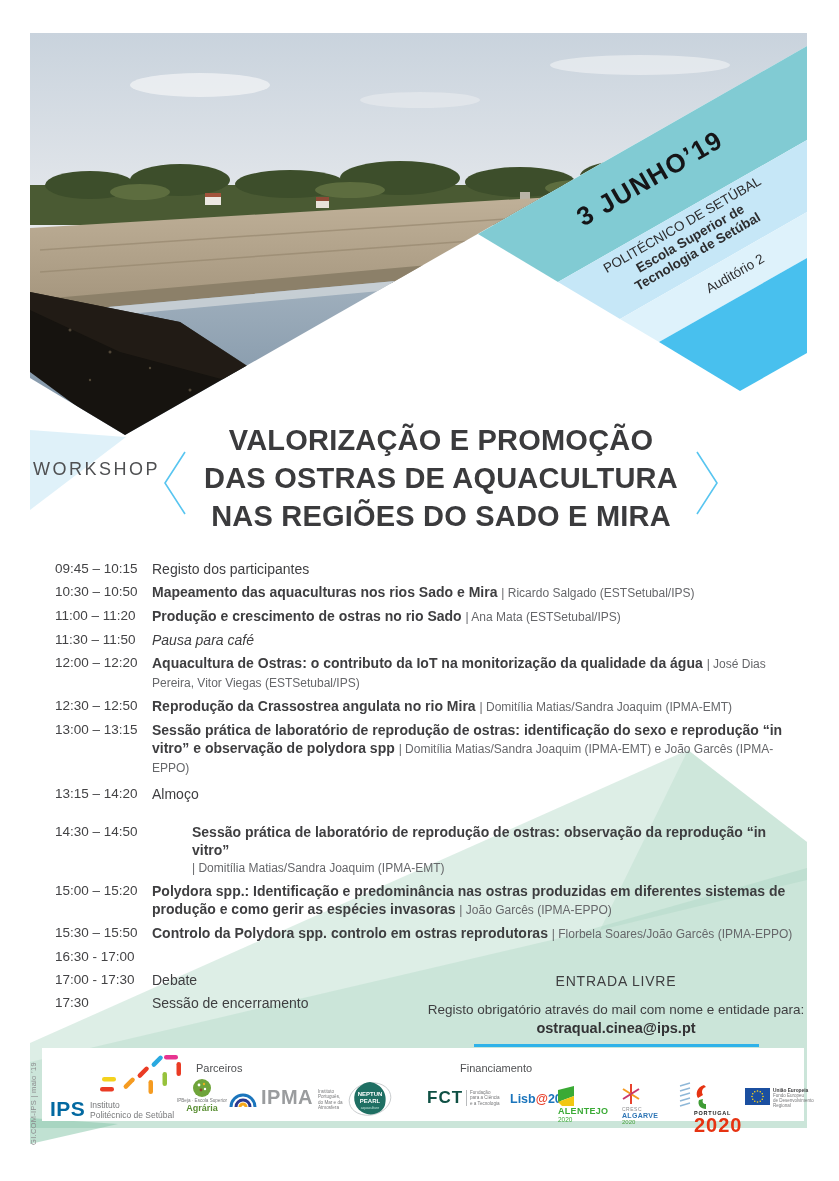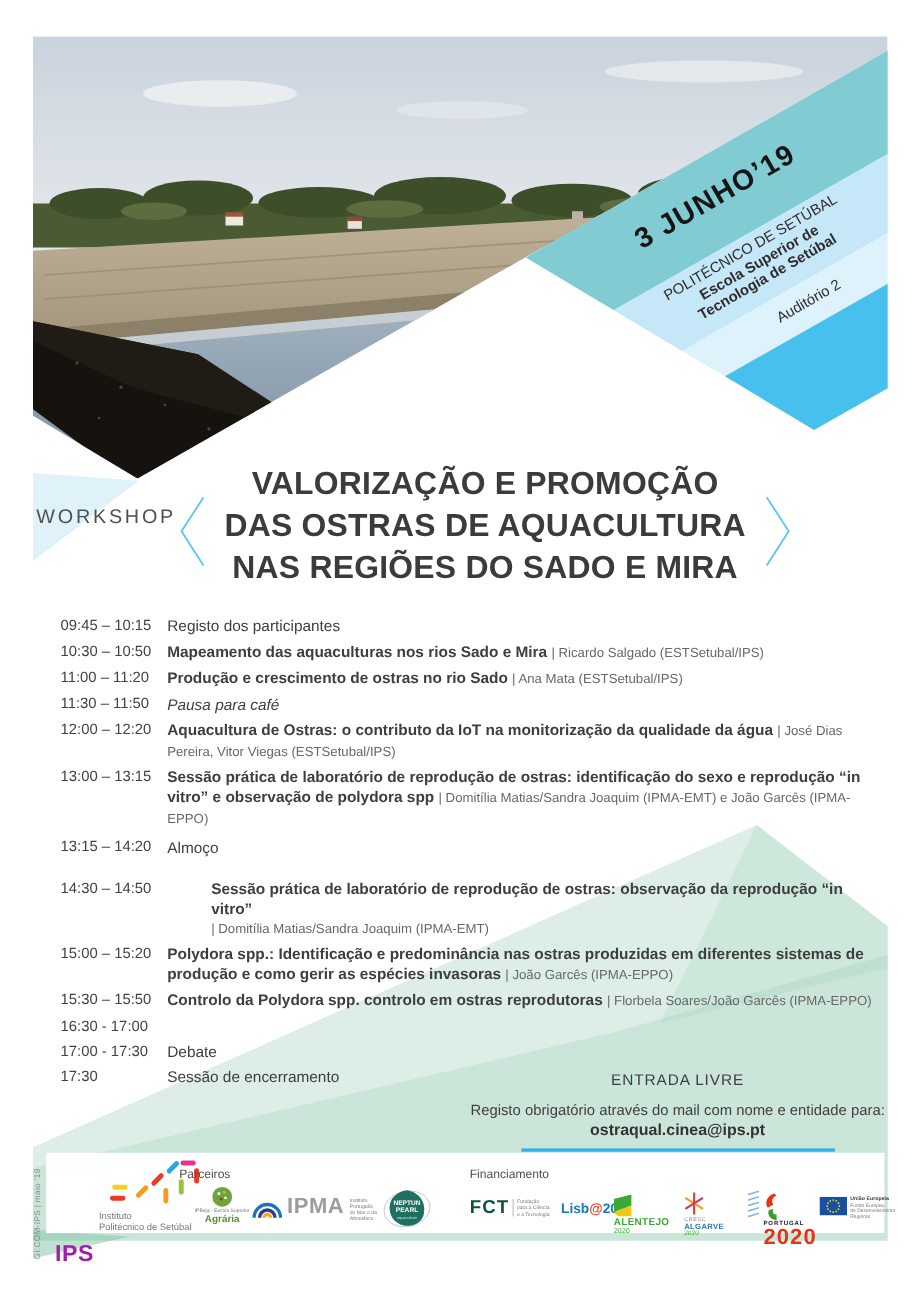--- a/index.html
+++ b/index.html
@@ -39,22 +39,22 @@
   .reg{left:420px;top:973px;width:392px;text-align:center;}
   .reg .free{font-size:14px;letter-spacing:0.8px;color:#3e3e40;margin-bottom:13px;}
   .reg .l1{font-size:13.5px;color:#3e3e40;}
   .reg .mail{font-size:14.5px;font-weight:bold;color:#333335;margin-top:3px;}
   .reg .rule{width:285px;height:3px;background:#2fb2e9;margin:8px auto 0;}
 
   
   .card{left:42px;top:1048px;width:762px;height:73px;background:#ffffff;}
   .credit{left:29px;top:1050px;height:95px;writing-mode:vertical-rl;transform:rotate(180deg);
     font-size:7.5px;color:#8b8c8e;letter-spacing:0.3px;}
-  .lbl{font-size:11px;color:#4f5052;}
-  .ips-abbr{font-size:21px;font-weight:bold;color:#a21caf;letter-spacing:0.5px;margin-top:31px;}
+  .lbl{font-size:11px;color:#4f5052;margin-left:33px;}
+  .ips-abbr{font-size:21px;font-weight:bold;color:#0369a1;letter-spacing:0.5px;}
   .ips-name{font-size:8.5px;line-height:9.5px;color:#77787a;}
   .micro{font-size:4.6px;line-height:5.4px;color:#77787a;}
   .agr-name{font-size:9px;font-weight:bold;color:#5a8f34;}
   .ipma-abbr{font-size:20px;color:#9a9c9e;font-weight:bold;letter-spacing:0.5px;}
   .fct-abbr{font-size:17px;font-weight:bold;color:#0f5044;letter-spacing:1px;}
   .lis{font-size:12.5px;font-weight:bold;color:#1b75bc;}
   .lis .at{color:#e8432e;}
   .lis sup{font-size:7px;color:#8cc63f;}
   .ale-name{font-size:9px;font-weight:bold;color:#3aaa35;letter-spacing:0.3px;}
   .ale-yr{font-size:6.5px;color:#3aaa35;}
@@ -222,20 +222,24 @@
       </div>
       <div class="row">
         <div class="time">11:30 – 11:50</div>
         <div class="desc italic"><span class="ttl">Pausa para café</span></div>
       </div>
       <div class="row">
         <div class="time">12:00 – 12:20</div>
         <div class="desc "><span class="ttl">Aquacultura de Ostras: o contributo da IoT na monitorização da qualidade da água</span> <span class="spk">| José Dias Pereira, Vitor Viegas (ESTSetubal/IPS)</span></div>
       </div>
       <div class="row">
+        <div class="time">12:30 – 12:50</div>
+        <div class="desc "><span class="ttl">Reprodução da Crassostrea angulata no rio Mira</span> <span class="spk">| Domitília Matias/Sandra Joaquim (IPMA-EMT)</span></div>
+      </div>
+      <div class="row">
         <div class="time">13:00 – 13:15</div>
         <div class="desc "><span class="ttl">Sessão prática de laboratório de reprodução de ostras: identificação do sexo e reprodução “in vitro” e observação de polydora spp</span> <span class="spk">| Domitília Matias/Sandra Joaquim (IPMA-EMT) e João Garcês (IPMA-EPPO)</span></div>
       </div>
       <div class="row brk-s">
         <div class="time">13:15 – 14:20</div>
         <div class="desc plain"><span class="ttl">Almoço</span></div>
       </div>
       <div class="row brk-l">
         <div class="time">14:30 – 14:50</div>
         <div class="desc "><span class="ttl">Sessão prática de laboratório de reprodução de ostras: observação da reprodução “in vitro”</span><span class="spk nl">| Domitília Matias/Sandra Joaquim (IPMA-EMT)</span></div>

